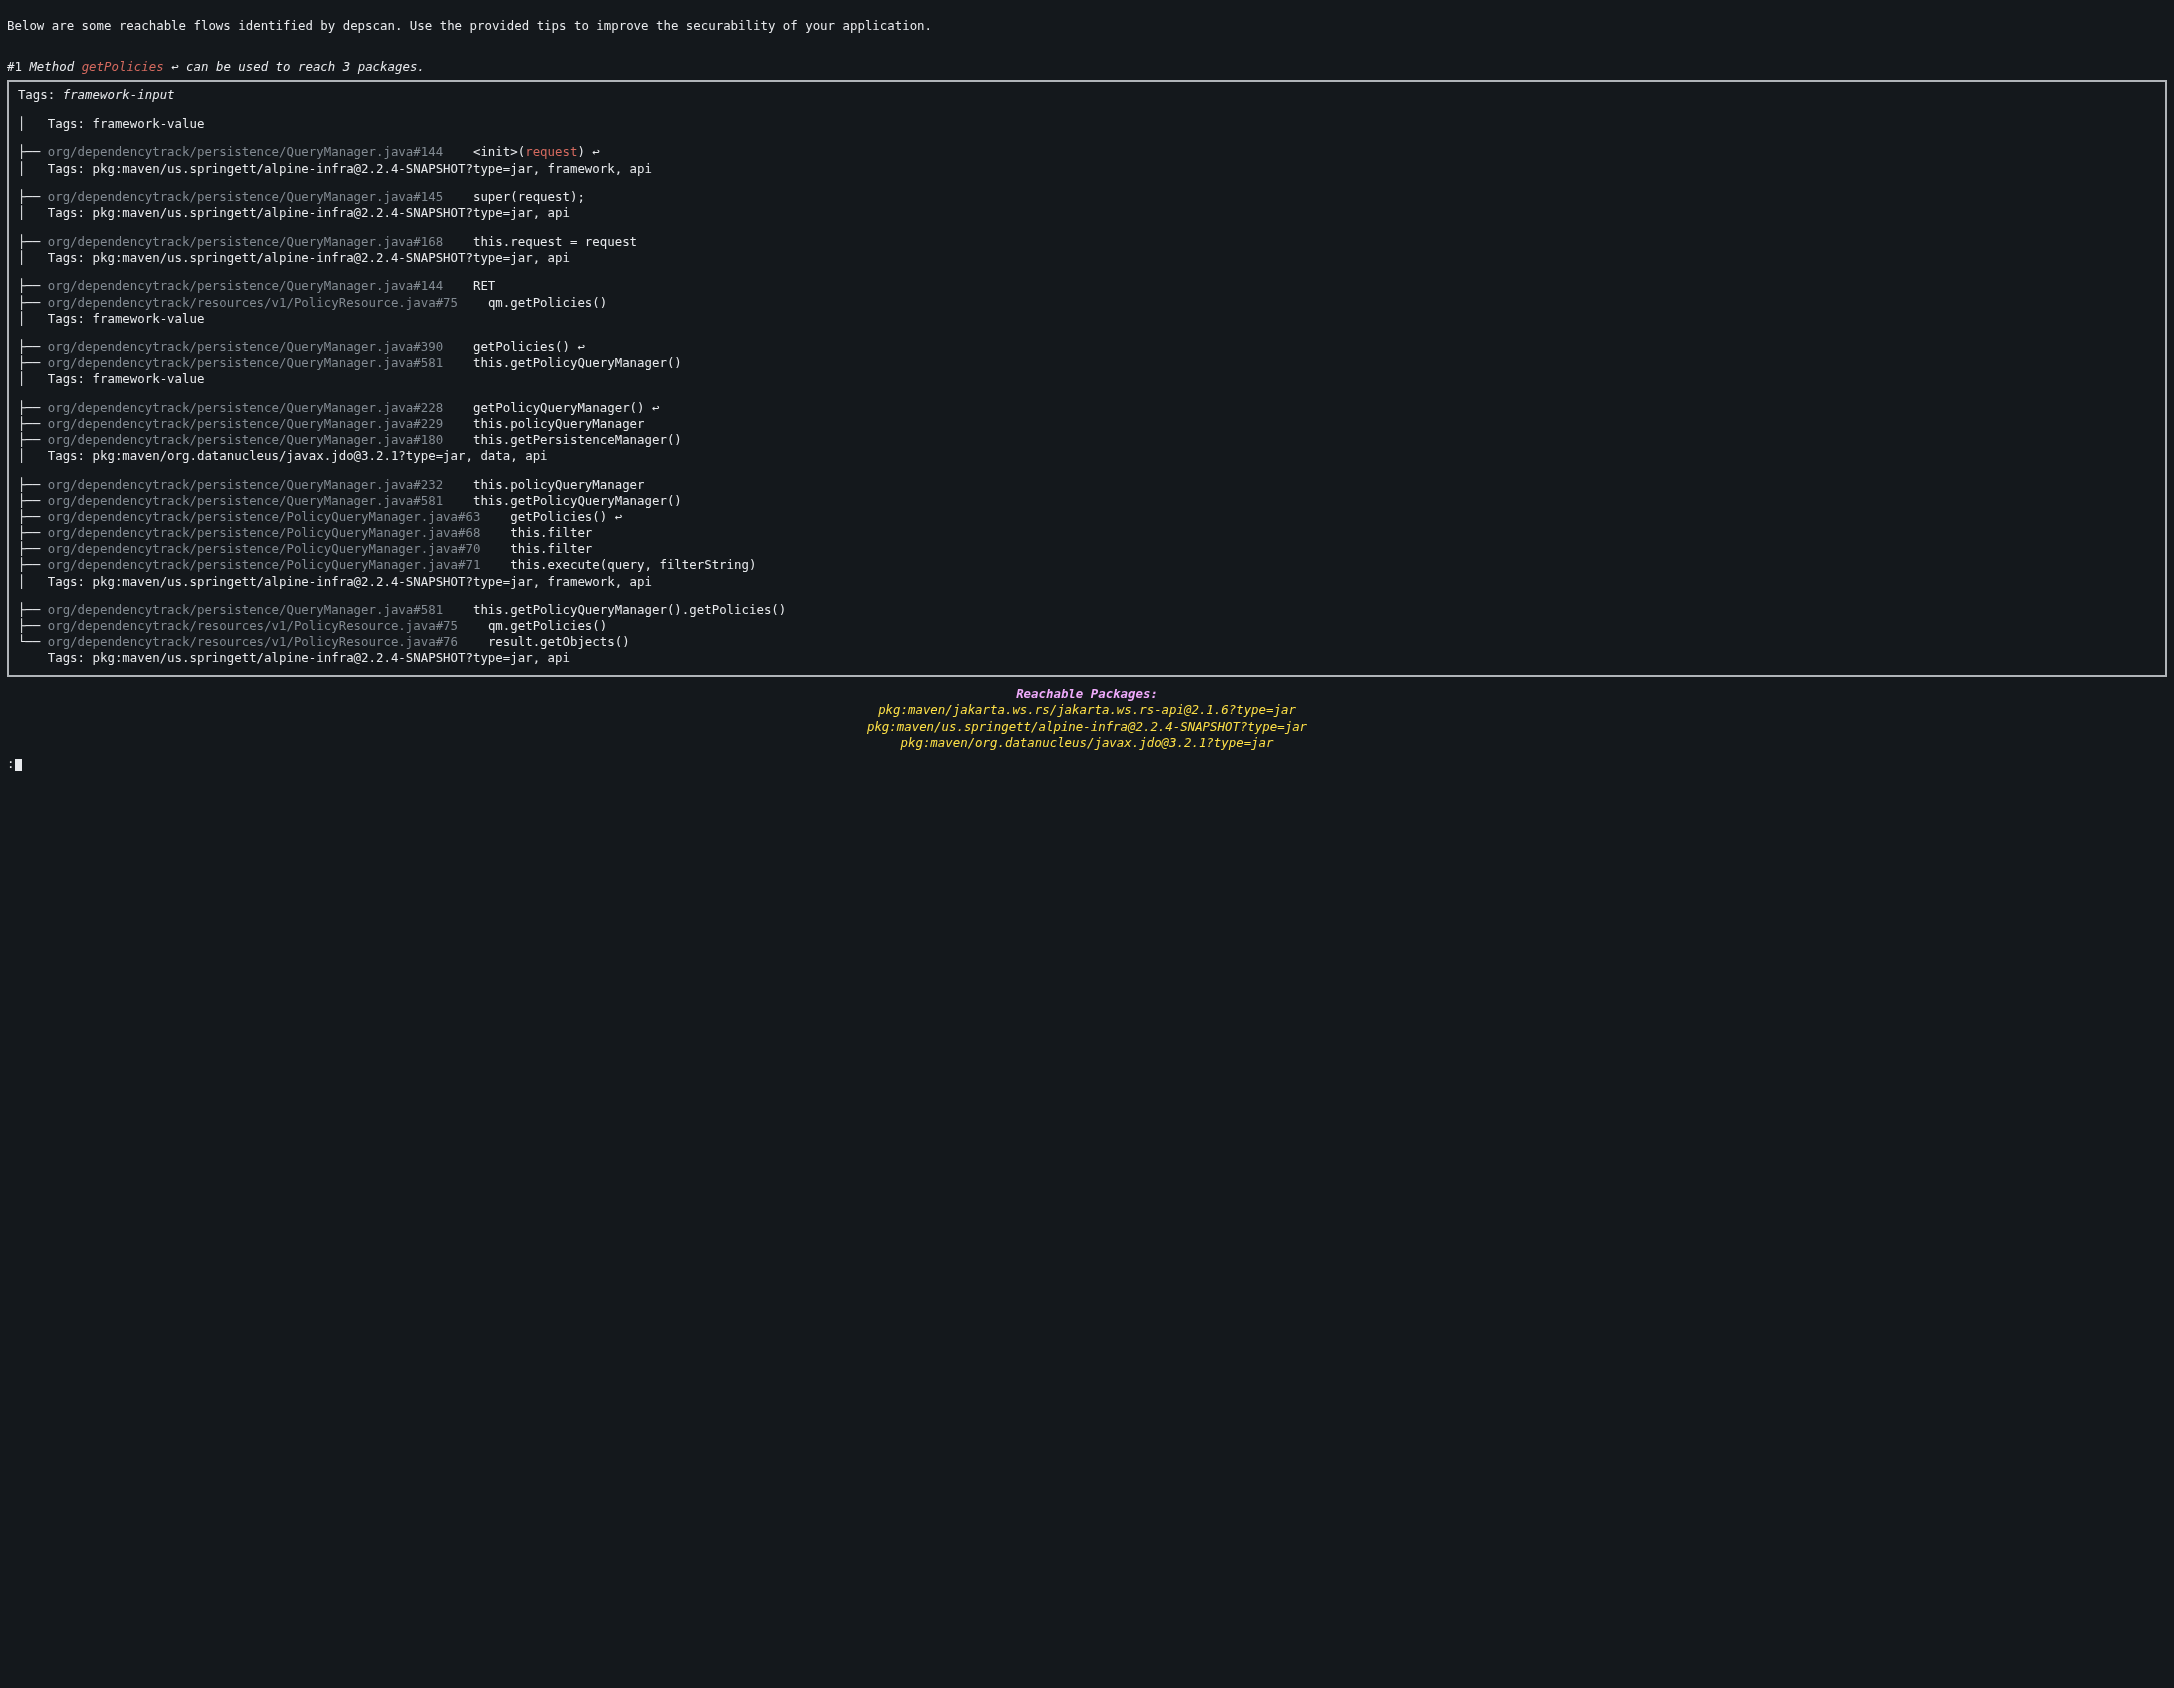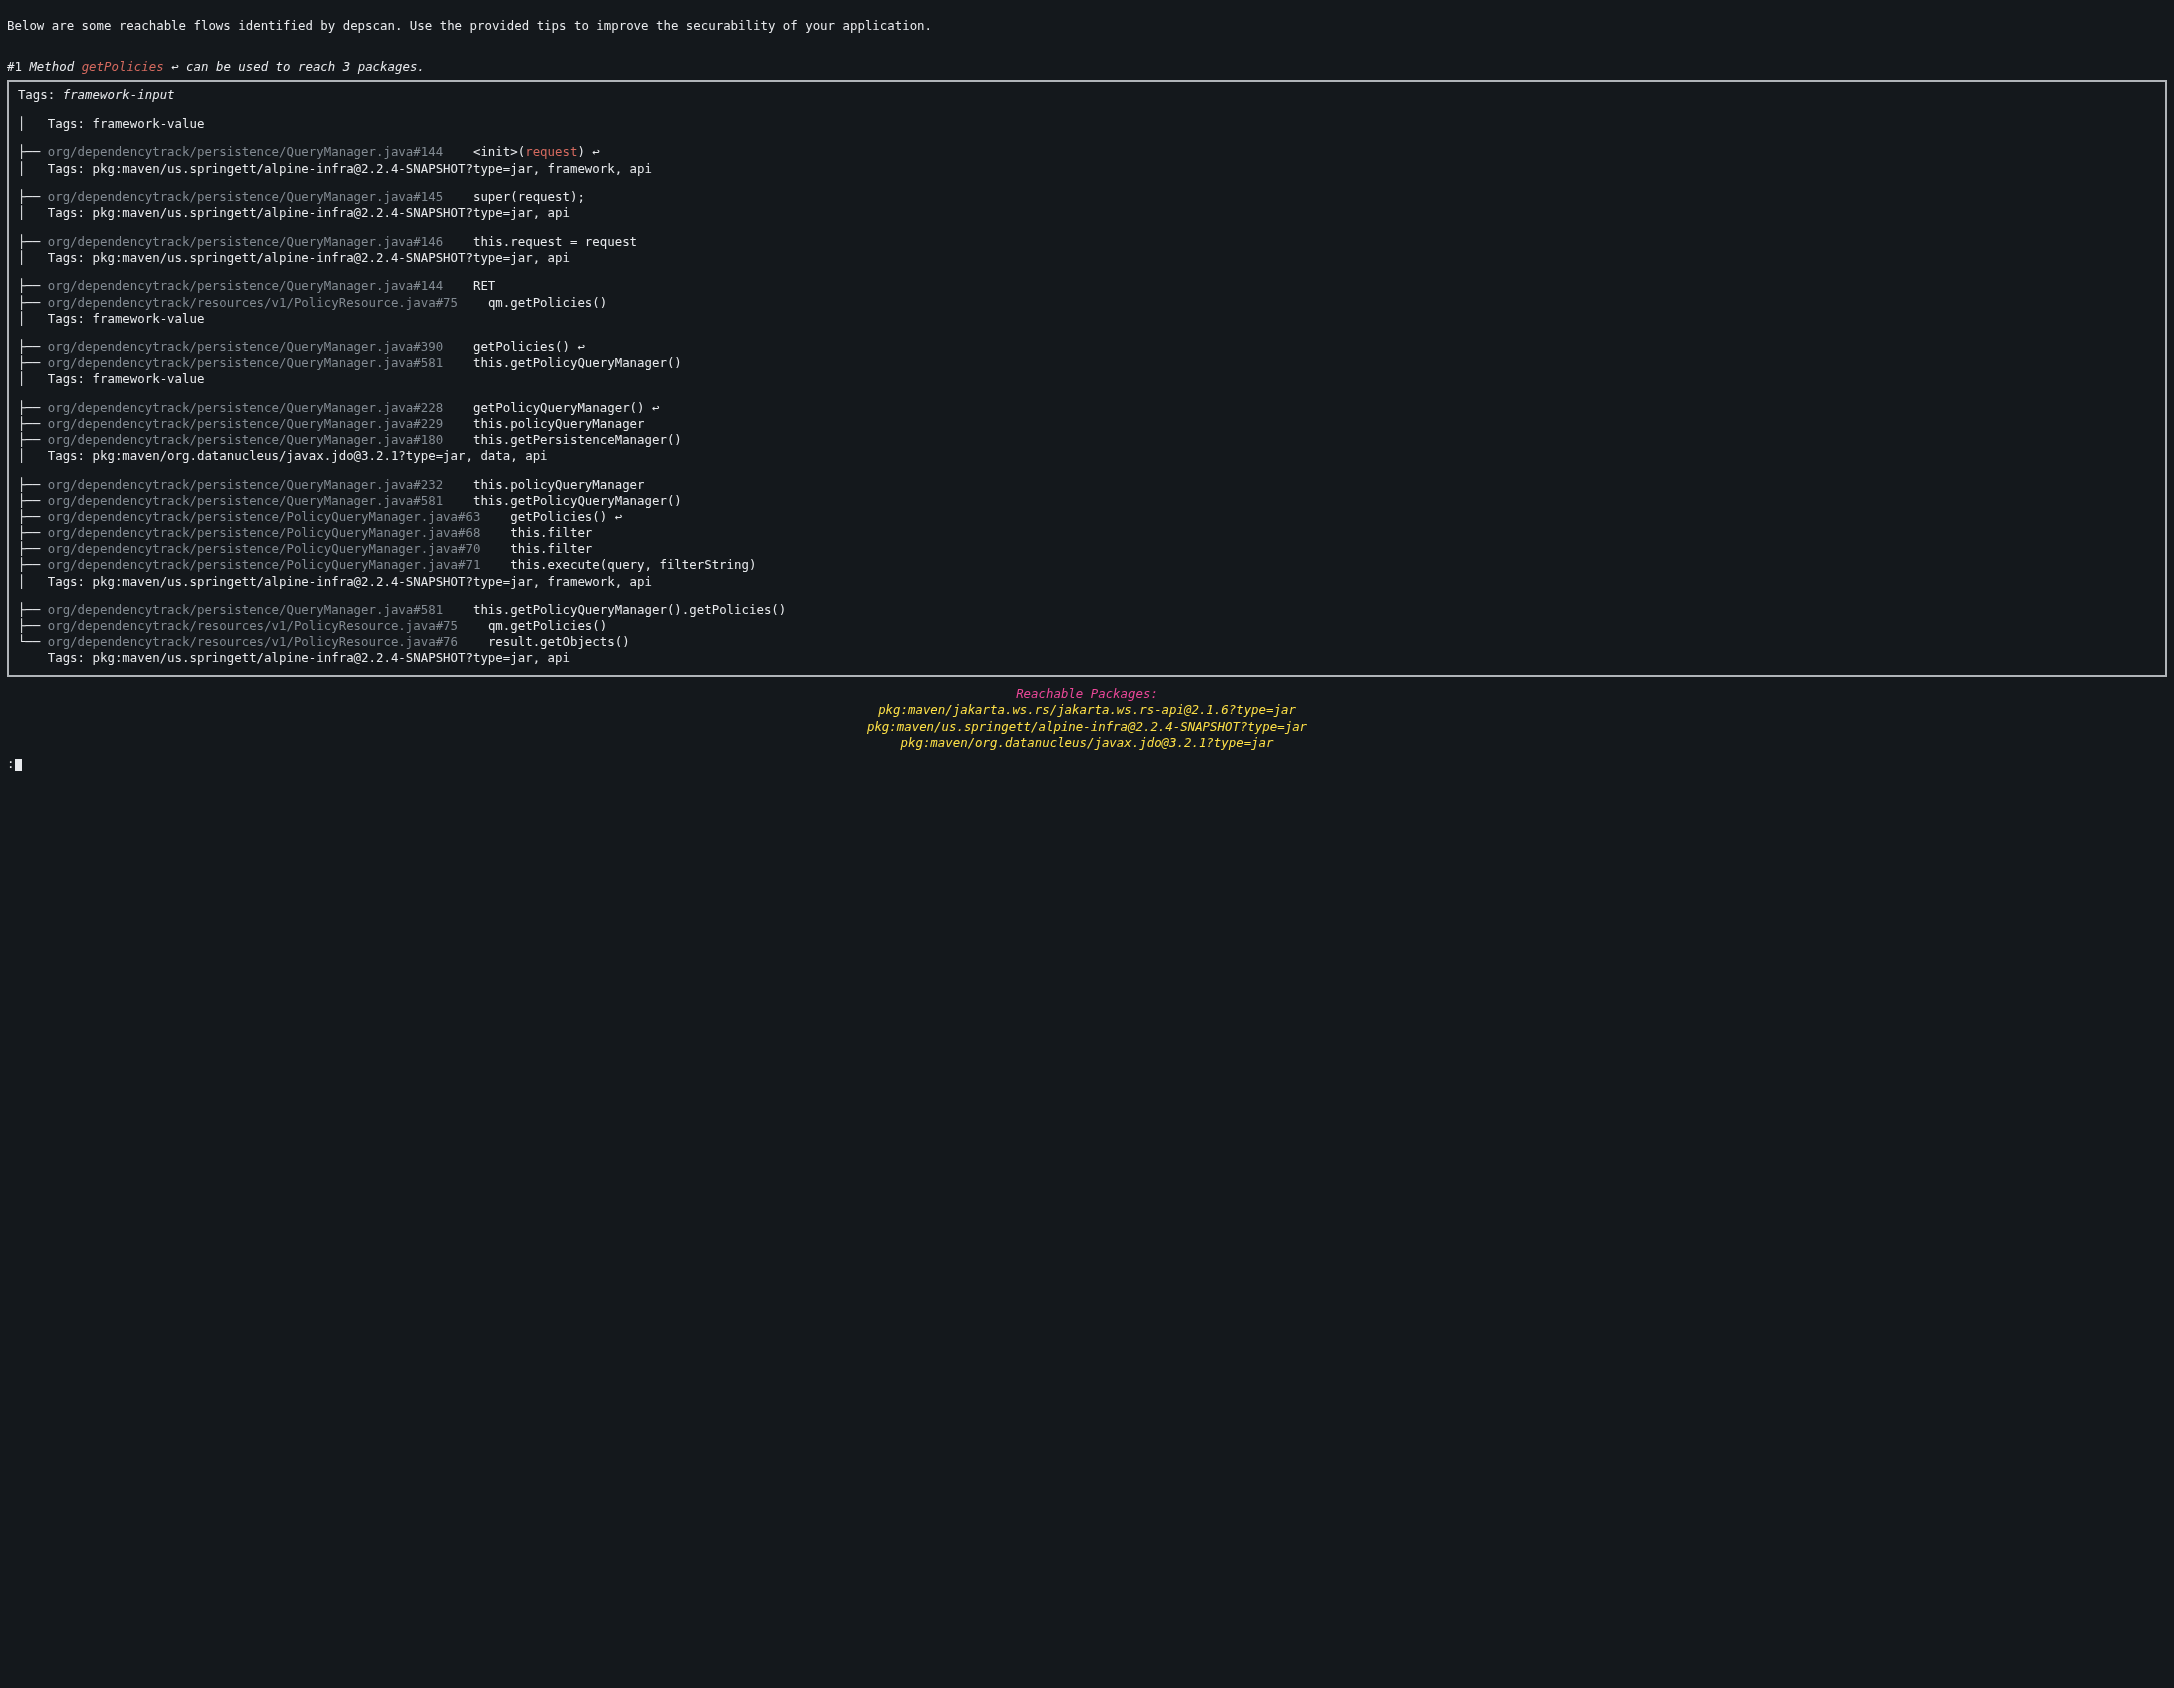--- a/index.html
+++ b/index.html
@@ -37,23 +37,24 @@
   .tree-line { white-space: pre; }
   .tree-prefix { color: #e8eaed; }
   .path-dim { color: #828a92; }
   .call-text { color: #e8eaed; }
   .highlight { color: #d46a5f; }
   .arrow { color: #e8eaed; }
   .tags-indent { color: #e8eaed; }
   .tags-indent .tags-val { }
   .reachable-title {
     text-align: center;
-    color: #ec4899;
+    color: #f0abfc;
     font-style: italic;
     margin-top: 8.9px;
+    font-weight: bold;
   }
   .reachable-pkg {
     text-align: center;
     color: #fde047;
     font-style: italic;
   }
   .cursor { color: #e8eaed; margin-top: 5.3px; }
   .cursor::after {
     content: "";
     display: inline-block;
@@ -88,21 +89,21 @@
       </div>
       <div class="tree-block">
         <div class="tree-line"><span class="tree-prefix">├── </span><span class="path-dim">org/dependencytrack/persistence/QueryManager.java#144</span><span>    </span><span class="call-text">&lt;init&gt;(</span><span class="highlight">request</span><span class="call-text">) ↩</span></div>
         <div class="tree-line tags-indent"><span class="tree-prefix">│   </span><span>Tags: </span><span class="tags-val">pkg:maven/us.springett/alpine-infra@2.2.4-SNAPSHOT?type=jar, framework, api</span></div>
       </div>
       <div class="tree-block">
         <div class="tree-line"><span class="tree-prefix">├── </span><span class="path-dim">org/dependencytrack/persistence/QueryManager.java#145</span><span>    </span><span class="call-text">super(request);</span></div>
         <div class="tree-line tags-indent"><span class="tree-prefix">│   </span><span>Tags: </span><span class="tags-val">pkg:maven/us.springett/alpine-infra@2.2.4-SNAPSHOT?type=jar, api</span></div>
       </div>
       <div class="tree-block">
-        <div class="tree-line"><span class="tree-prefix">├── </span><span class="path-dim">org/dependencytrack/persistence/QueryManager.java#146</span><span>    </span><span class="call-text">this.request = request</span></div>
+        <div class="tree-line"><span class="tree-prefix">├── </span><span class="path-dim">org/dependencytrack/persistence/QueryManager.java#168</span><span>    </span><span class="call-text">this.request = request</span></div>
         <div class="tree-line tags-indent"><span class="tree-prefix">│   </span><span>Tags: </span><span class="tags-val">pkg:maven/us.springett/alpine-infra@2.2.4-SNAPSHOT?type=jar, api</span></div>
       </div>
       <div class="tree-block">
         <div class="tree-line"><span class="tree-prefix">├── </span><span class="path-dim">org/dependencytrack/persistence/QueryManager.java#144</span><span>    </span><span class="call-text">RET</span></div>
         <div class="tree-line"><span class="tree-prefix">├── </span><span class="path-dim">org/dependencytrack/resources/v1/PolicyResource.java#75</span><span>    </span><span class="call-text">qm.getPolicies()</span></div>
         <div class="tree-line tags-indent"><span class="tree-prefix">│   </span><span>Tags: </span><span class="tags-val">framework-value</span></div>
       </div>
       <div class="tree-block">
         <div class="tree-line"><span class="tree-prefix">├── </span><span class="path-dim">org/dependencytrack/persistence/QueryManager.java#390</span><span>    </span><span class="call-text">getPolicies() ↩</span></div>
         <div class="tree-line"><span class="tree-prefix">├── </span><span class="path-dim">org/dependencytrack/persistence/QueryManager.java#581</span><span>    </span><span class="call-text">this.getPolicyQueryManager()</span></div>

